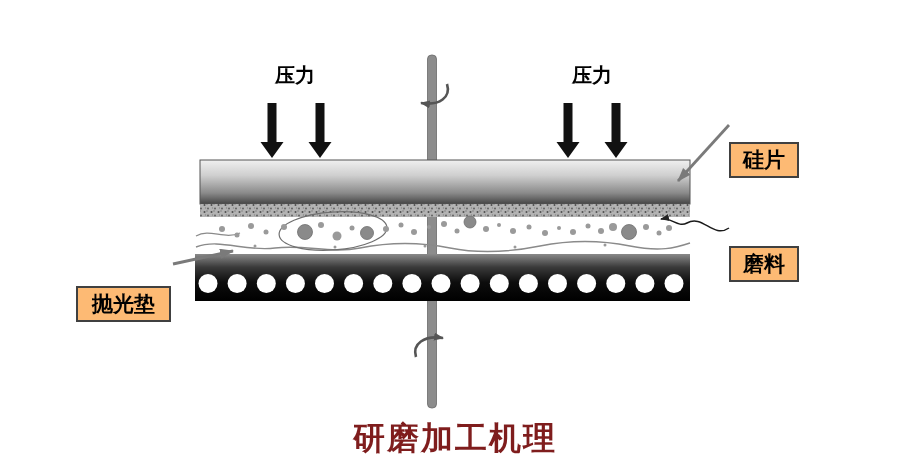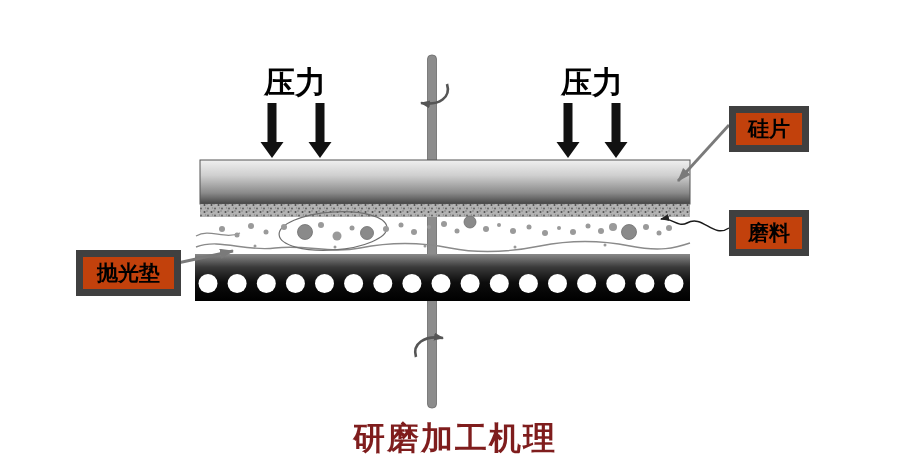--- a/index.html
+++ b/index.html
@@ -5,30 +5,31 @@
   html,body{margin:0;padding:0;background:#fff;}
   .stage{
     position:relative;
     width:910px;height:473px;
     background:#fff;
     font-family:"Liberation Sans","DejaVu Sans",sans-serif;
     overflow:hidden;
   }
   .stage svg{position:absolute;left:0;top:0;}
   .txt{position:absolute;color:#000;white-space:nowrap;}
-  .pressure{font-size:31px;font-weight:bold;width:100px;text-align:center;}
+  .pressure{font-size:20px;font-weight:bold;width:100px;text-align:center;}
   .callout{
     position:absolute;
-    border:7px solid #404040;
-    background:#c2410c;
+    border:2px solid #404040;
+    background:#fdba74;
     font-weight:bold;
     font-size:21px;
     padding:3px 12px;
     line-height:1.25;
     color:#000;
+    margin-top:36px;
   }
   .title{
     position:absolute;
     left:0;right:0;top:417px;
     text-align:center;
     font-size:32px;
     font-weight:bold;
     letter-spacing:2px;
     color:#7f1d1d;
   }

